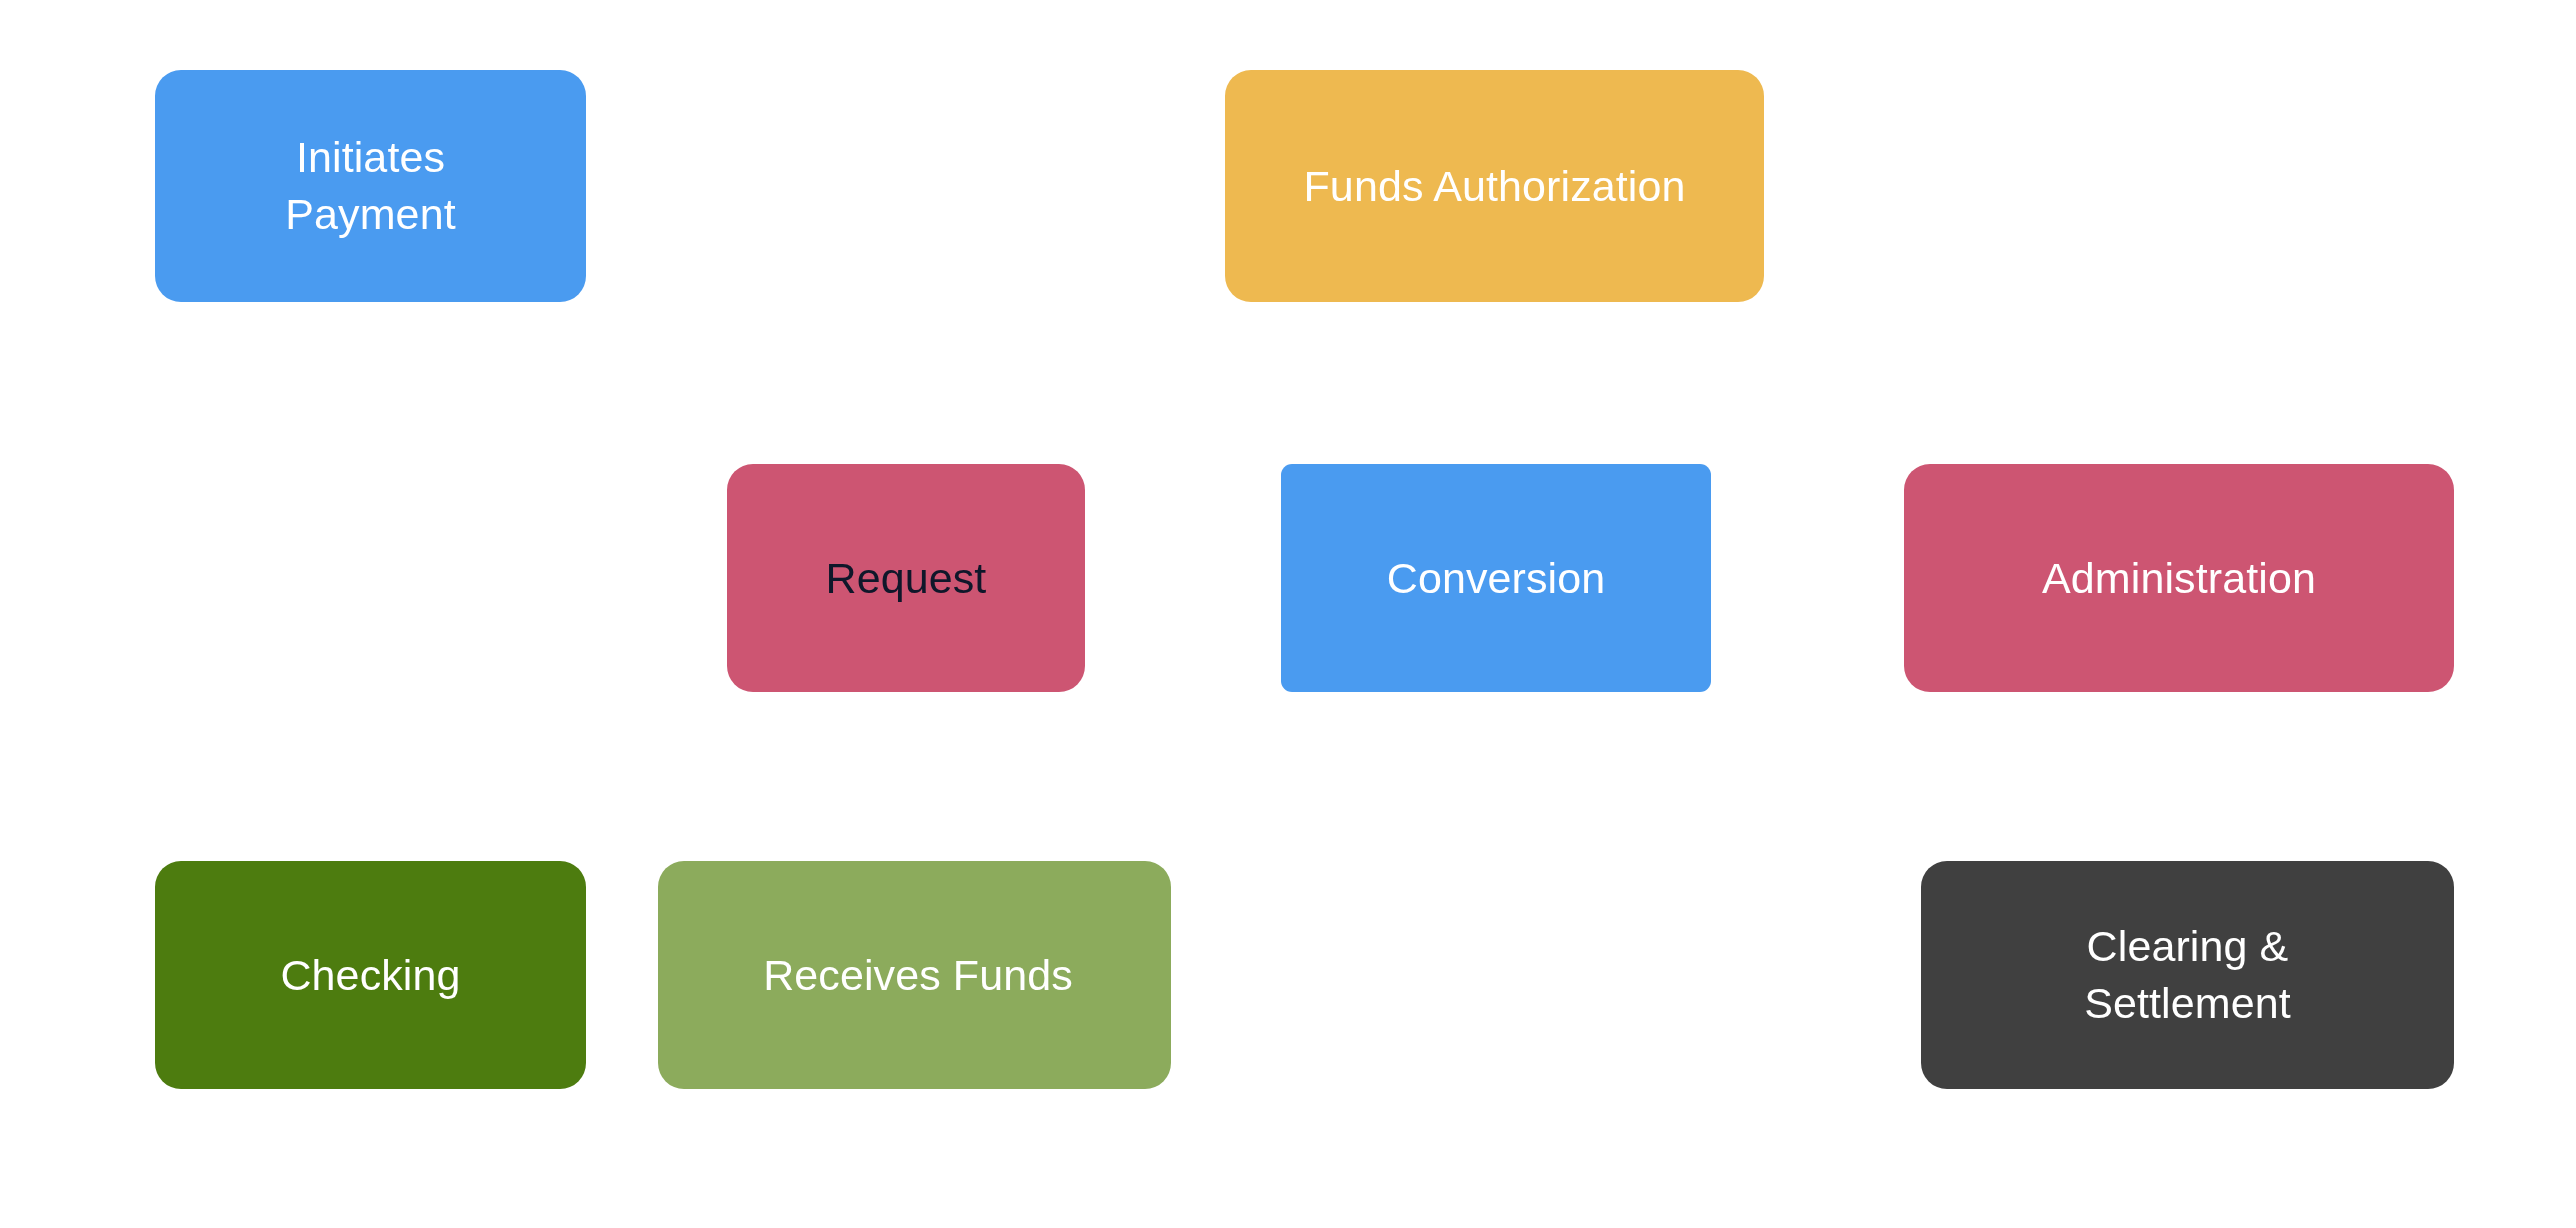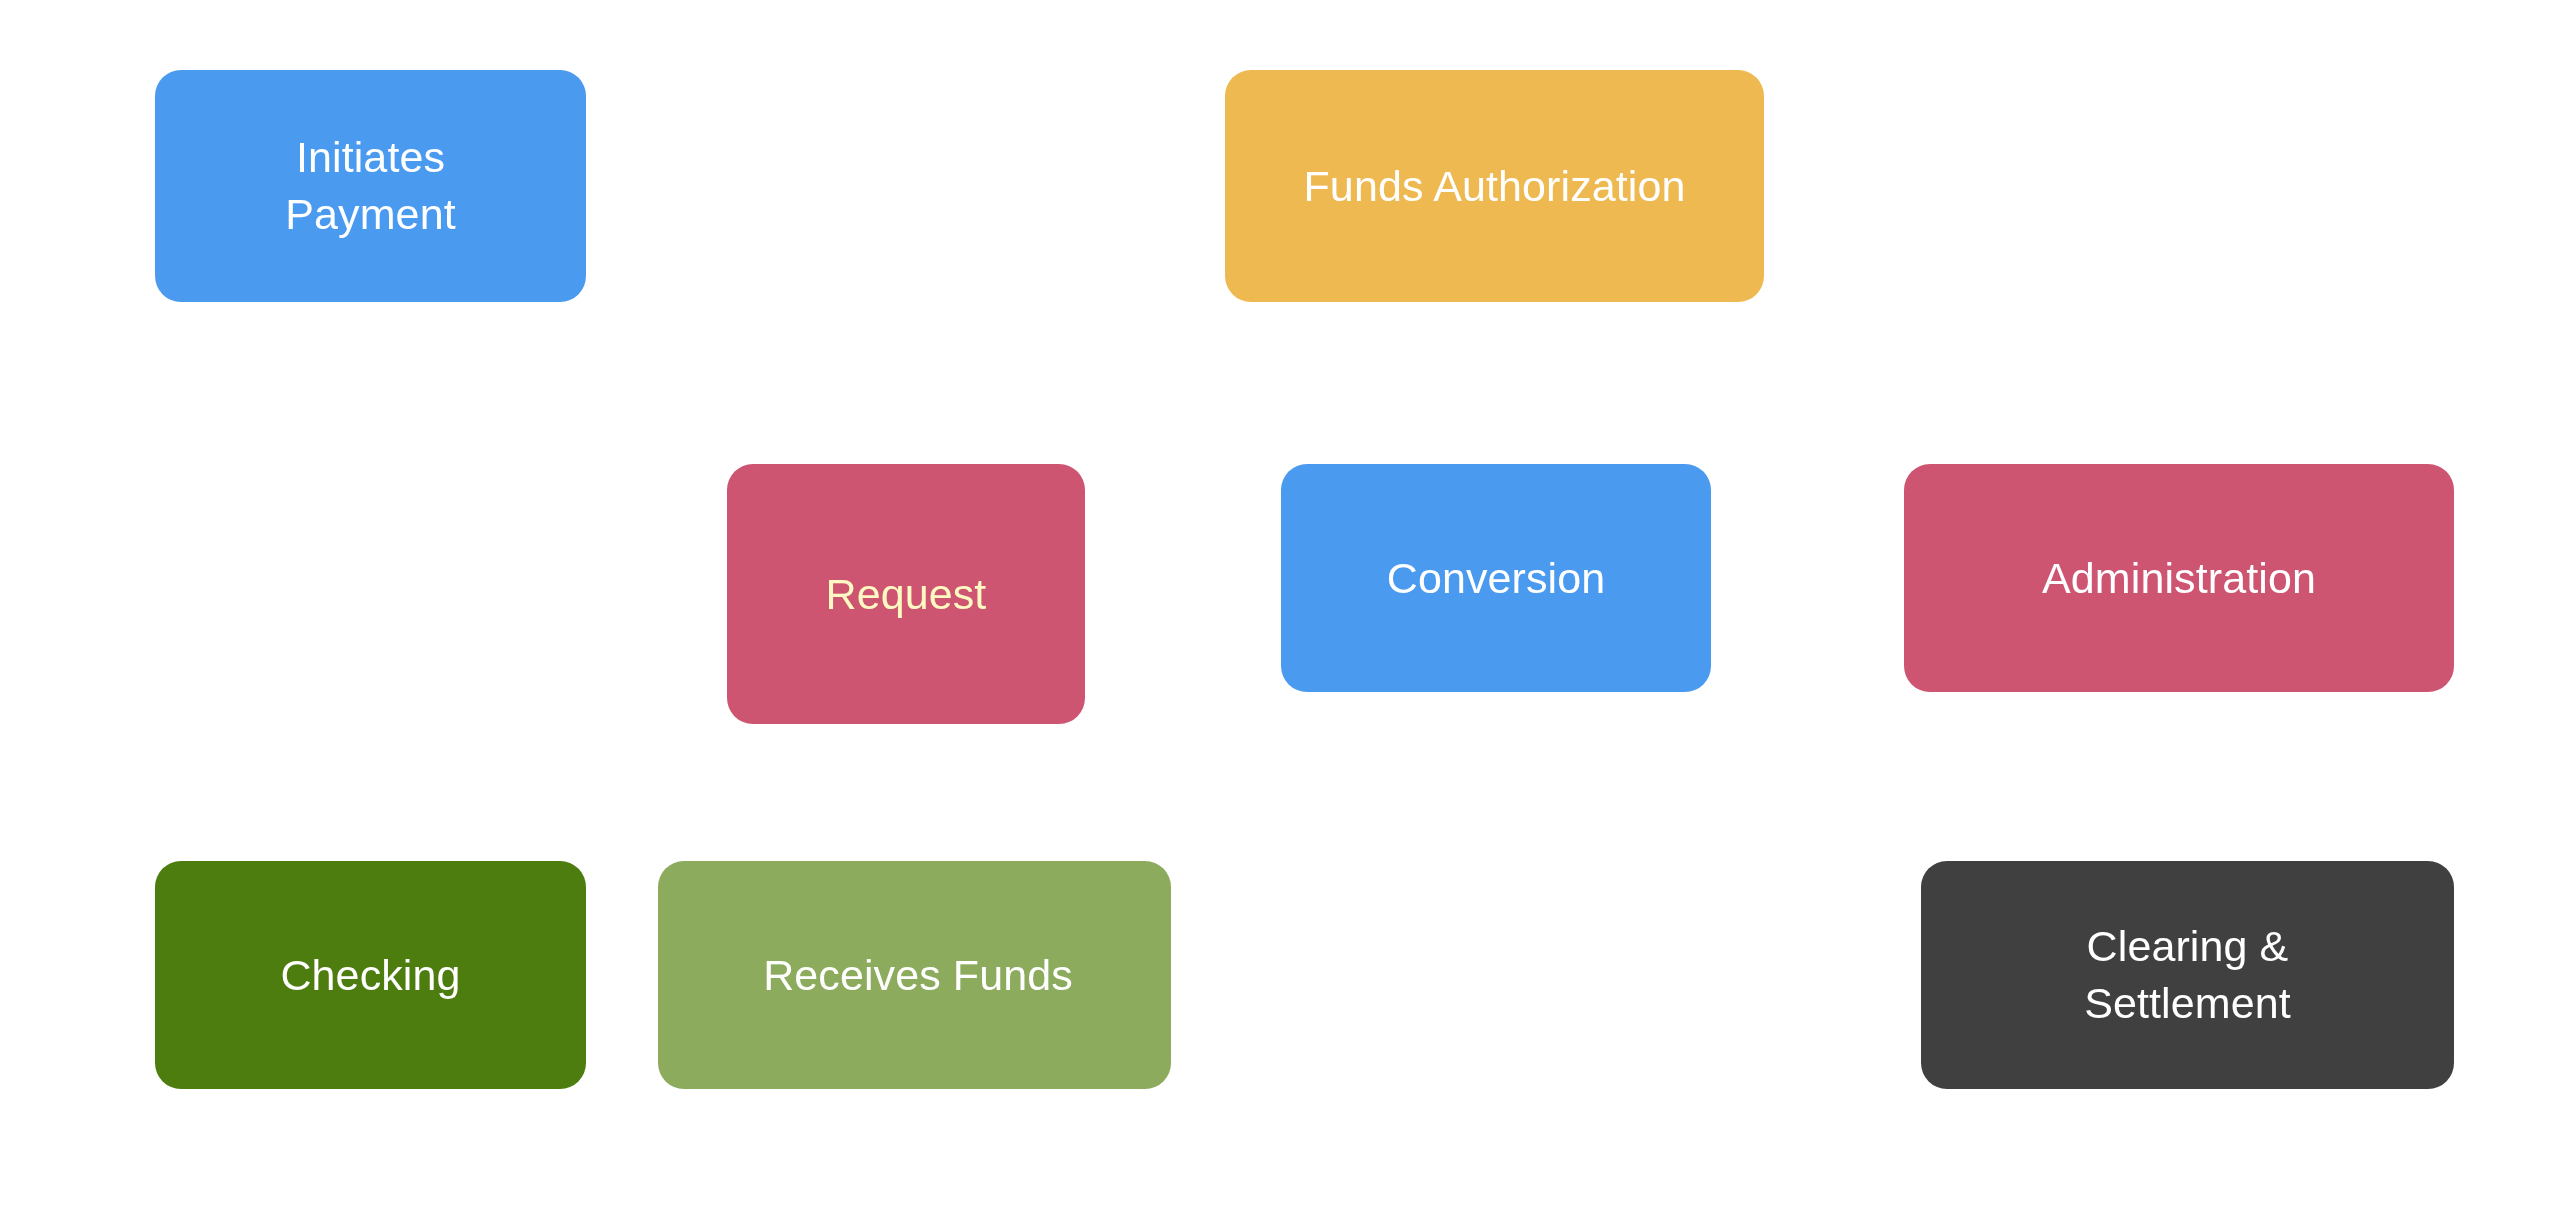--- a/index.html
+++ b/index.html
@@ -40,21 +40,21 @@
     white-space: pre-line;
   }
 </style>
 </head>
 <body>
 
 <div id="canvas" style="width: 2576px; height: 1229px; background: rgb(255, 255, 255);">
     <div class="node" style="left: 155px; top: 70px; width: 431px; height: 232px; background: rgb(74, 155, 240); color: rgb(255, 255, 255);"><span class="node-label">Initiates
 Payment</span></div>
     <div class="node" style="left: 1225px; top: 70px; width: 539px; height: 232px; background: rgb(238, 185, 80); color: rgb(255, 255, 255);"><span class="node-label">Funds Authorization</span></div>
-    <div class="node" style="left: 727px; top: 464px; width: 358px; height: 260px; background: rgb(205, 85, 114); color: #fef9c3;"><span class="node-label">Request</span></div>
-    <div class="node" style="left: 1281px; top: 464px; width: 430px; height: 228px; background: rgb(74, 155, 240); color: rgb(255, 255, 255);"><span class="node-label">Conversion</span></div>
+    <div class="node" style="left: 727px; top: 464px; width: 358px; height: 228px; background: rgb(205, 85, 114); color: #0f172a;"><span class="node-label">Request</span></div>
+    <div class="node" style="left: 1281px; top: 464px; width: 430px; height: 228px; background: rgb(74, 155, 240); color: rgb(255, 255, 255); border-radius: 11px;"><span class="node-label">Conversion</span></div>
     <div class="node" style="left: 1904px; top: 464px; width: 550px; height: 228px; background: rgb(205, 85, 114); color: rgb(255, 255, 255); text-align: center;"><span class="node-label">Administration</span></div>
     <div class="node" style="left: 155px; top: 861px; width: 431px; height: 228px; background: #4d7c0f; color: rgb(255, 255, 255);"><span class="node-label">Checking</span></div>
     <div class="node" style="left: 658px; top: 861px; width: 513px; height: 228px; background: rgb(140, 171, 92); color: rgb(255, 255, 255); padding-left: 19px;"><span class="node-label">Receives Funds</span></div>
     <div class="node" style="left: 1921px; top: 861px; width: 533px; height: 228px; background: #404040; color: rgb(255, 255, 255);"><span class="node-label">Clearing &amp;
 Settlement</span></div>
   </div>
 
 
 </body></html>

